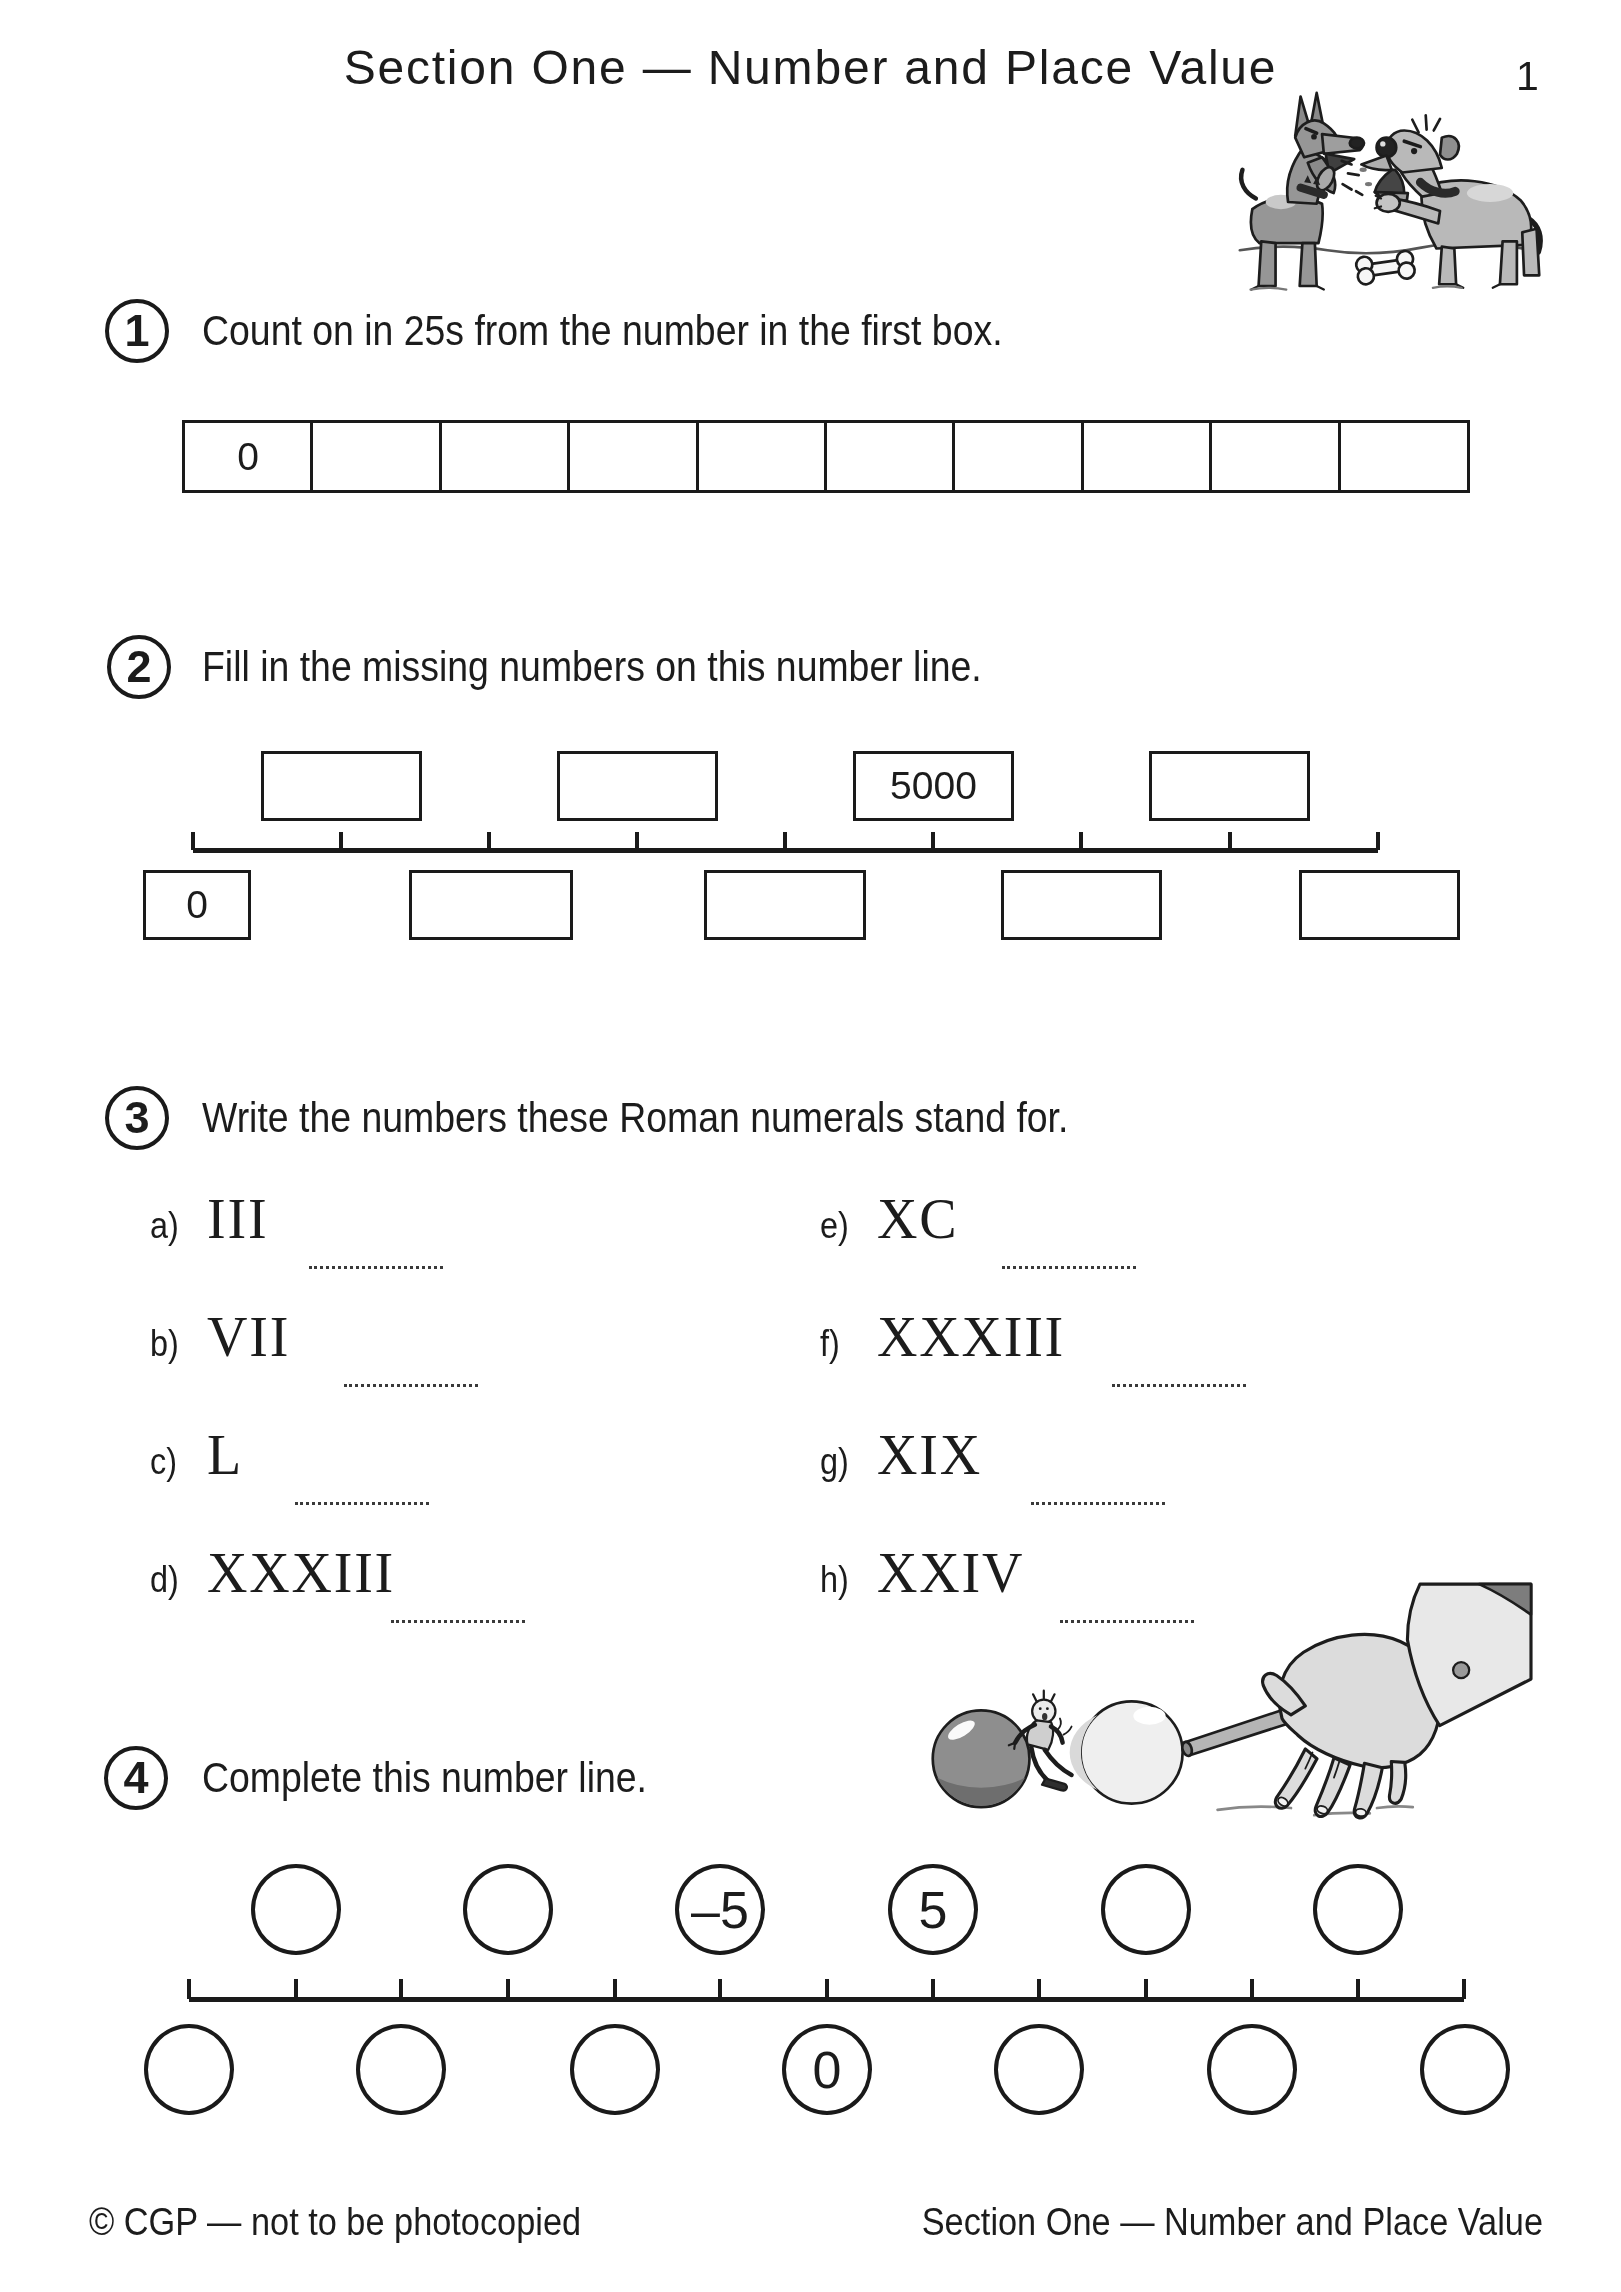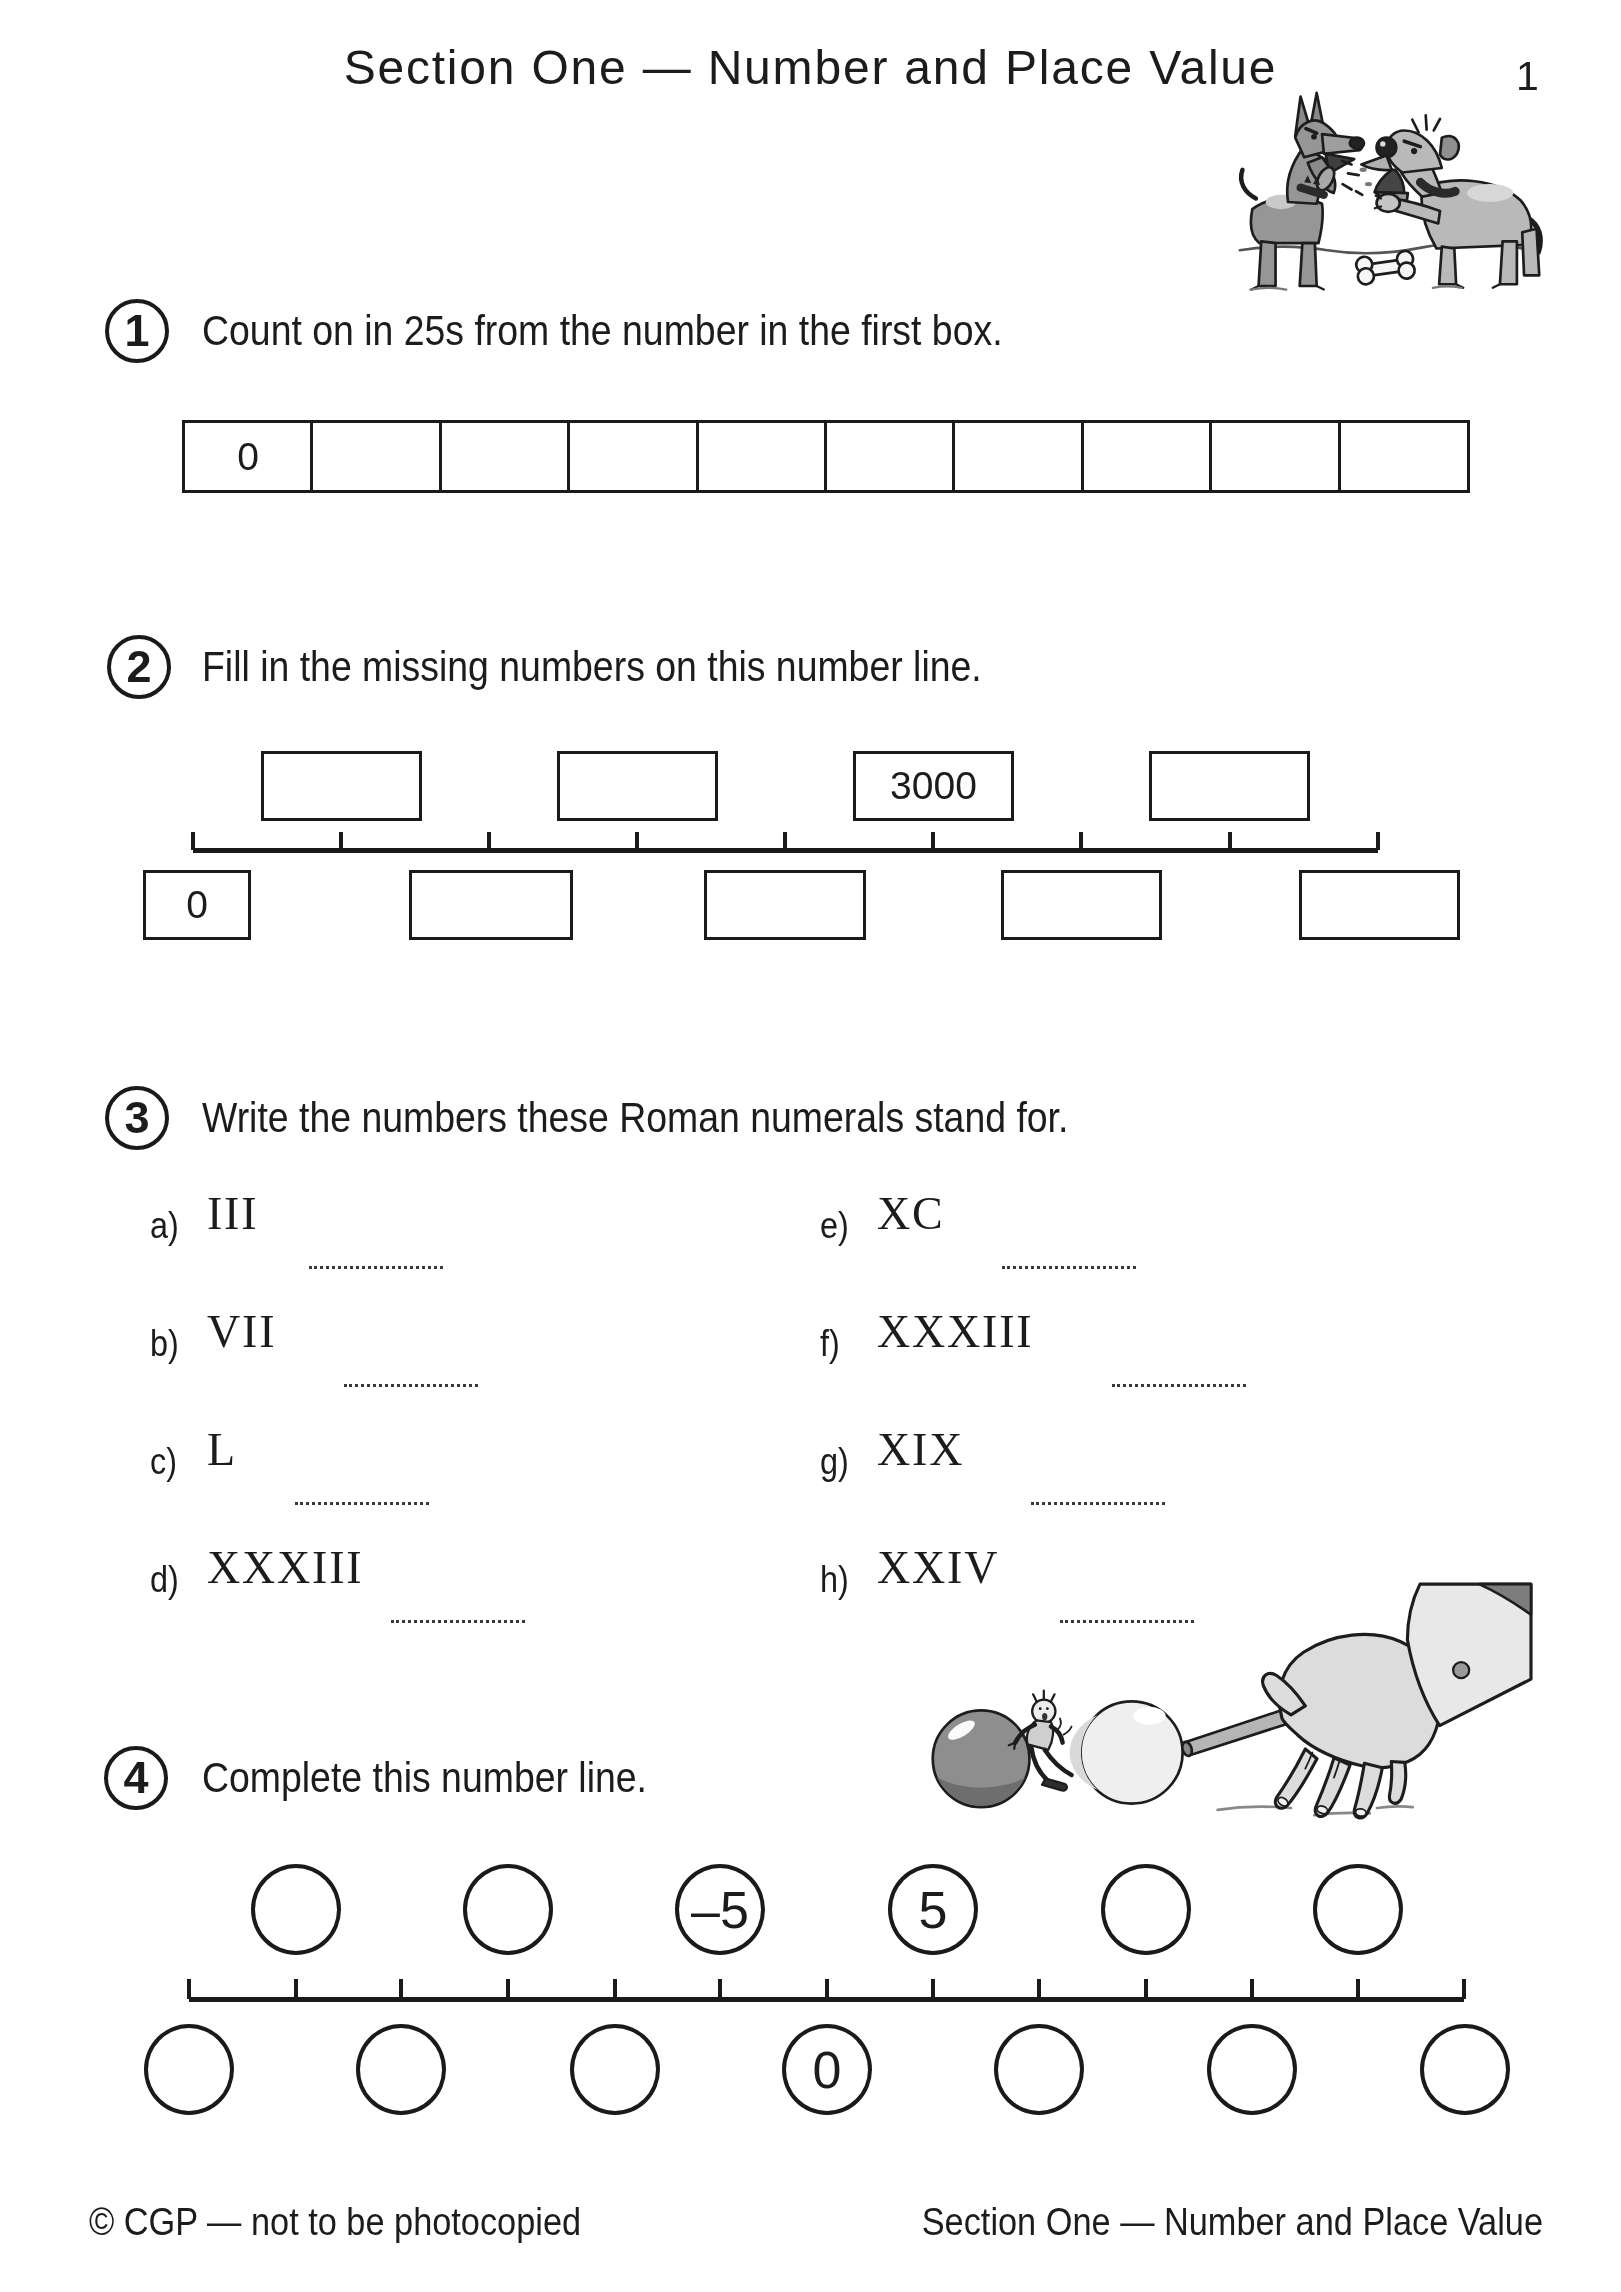--- a/index.html
+++ b/index.html
@@ -49,21 +49,21 @@
     position:absolute; height:70px; box-sizing:border-box; border:3.6px solid #1a1a1a;
     display:flex; align-items:center; justify-content:center; font-size:39px; background:#fff;
   }
   .nline { position:absolute; height:4.5px; background:#1a1a1a; }
   .tick  { position:absolute; width:3.6px; background:#1a1a1a; }
 
   .ritem { position:absolute; width:645px; height:100px; }
   .rlabel { position:absolute; left:0; top:18px; font-size:36px;
             transform:scaleX(0.9); transform-origin:left top; }
   .rnum { position:absolute; left:57px; top:0;
-          font-family:"Liberation Serif", serif; font-size:46px; letter-spacing:1.8px; }
+          font-family:"Liberation Serif", serif; font-size:56px; letter-spacing:1.8px; }
   .rdots { position:absolute; top:79px; width:134px; height:0;
            border-bottom:3.6px dotted #3a3a3a; }
 
   .oval {
     position:absolute; width:90px; height:91px; box-sizing:border-box;
     border:4.5px solid #1a1a1a; border-radius:50%; background:#fff;
     display:flex; align-items:center; justify-content:center; font-size:52px;
   }
   .oval-top { top:1856px; }
   .oval-bot { top:2016px; }
@@ -193,21 +193,21 @@
     </div>
     <div class="prompt" style="left:202px; top:634px;">Fill in the missing numbers on this number line.</div>
 
     <div class="wbox" style="left:261px;  top:743px; width:161px;">
         <span></span>
       </div>
     <div class="wbox" style="left:557px;  top:743px; width:161px;">
         <span></span>
       </div>
     <div class="wbox" style="left:853px;  top:743px; width:161px;">
-        <span>3000</span>
+        <span>5000</span>
       </div>
     <div class="wbox" style="left:1149px; top:743px; width:161px;">
         <span></span>
       </div>
 
     <div class="nline" style="left:193px; top:840px; width:1185px;"></div>
     <div class="tick" style="left:191px;  top:824px; height:18px;"></div>
     <div class="tick" style="left:339px;  top:824px; height:18px;"></div>
     <div class="tick" style="left:487px;  top:824px; height:18px;"></div>
     <div class="tick" style="left:635px;  top:824px; height:18px;"></div>

